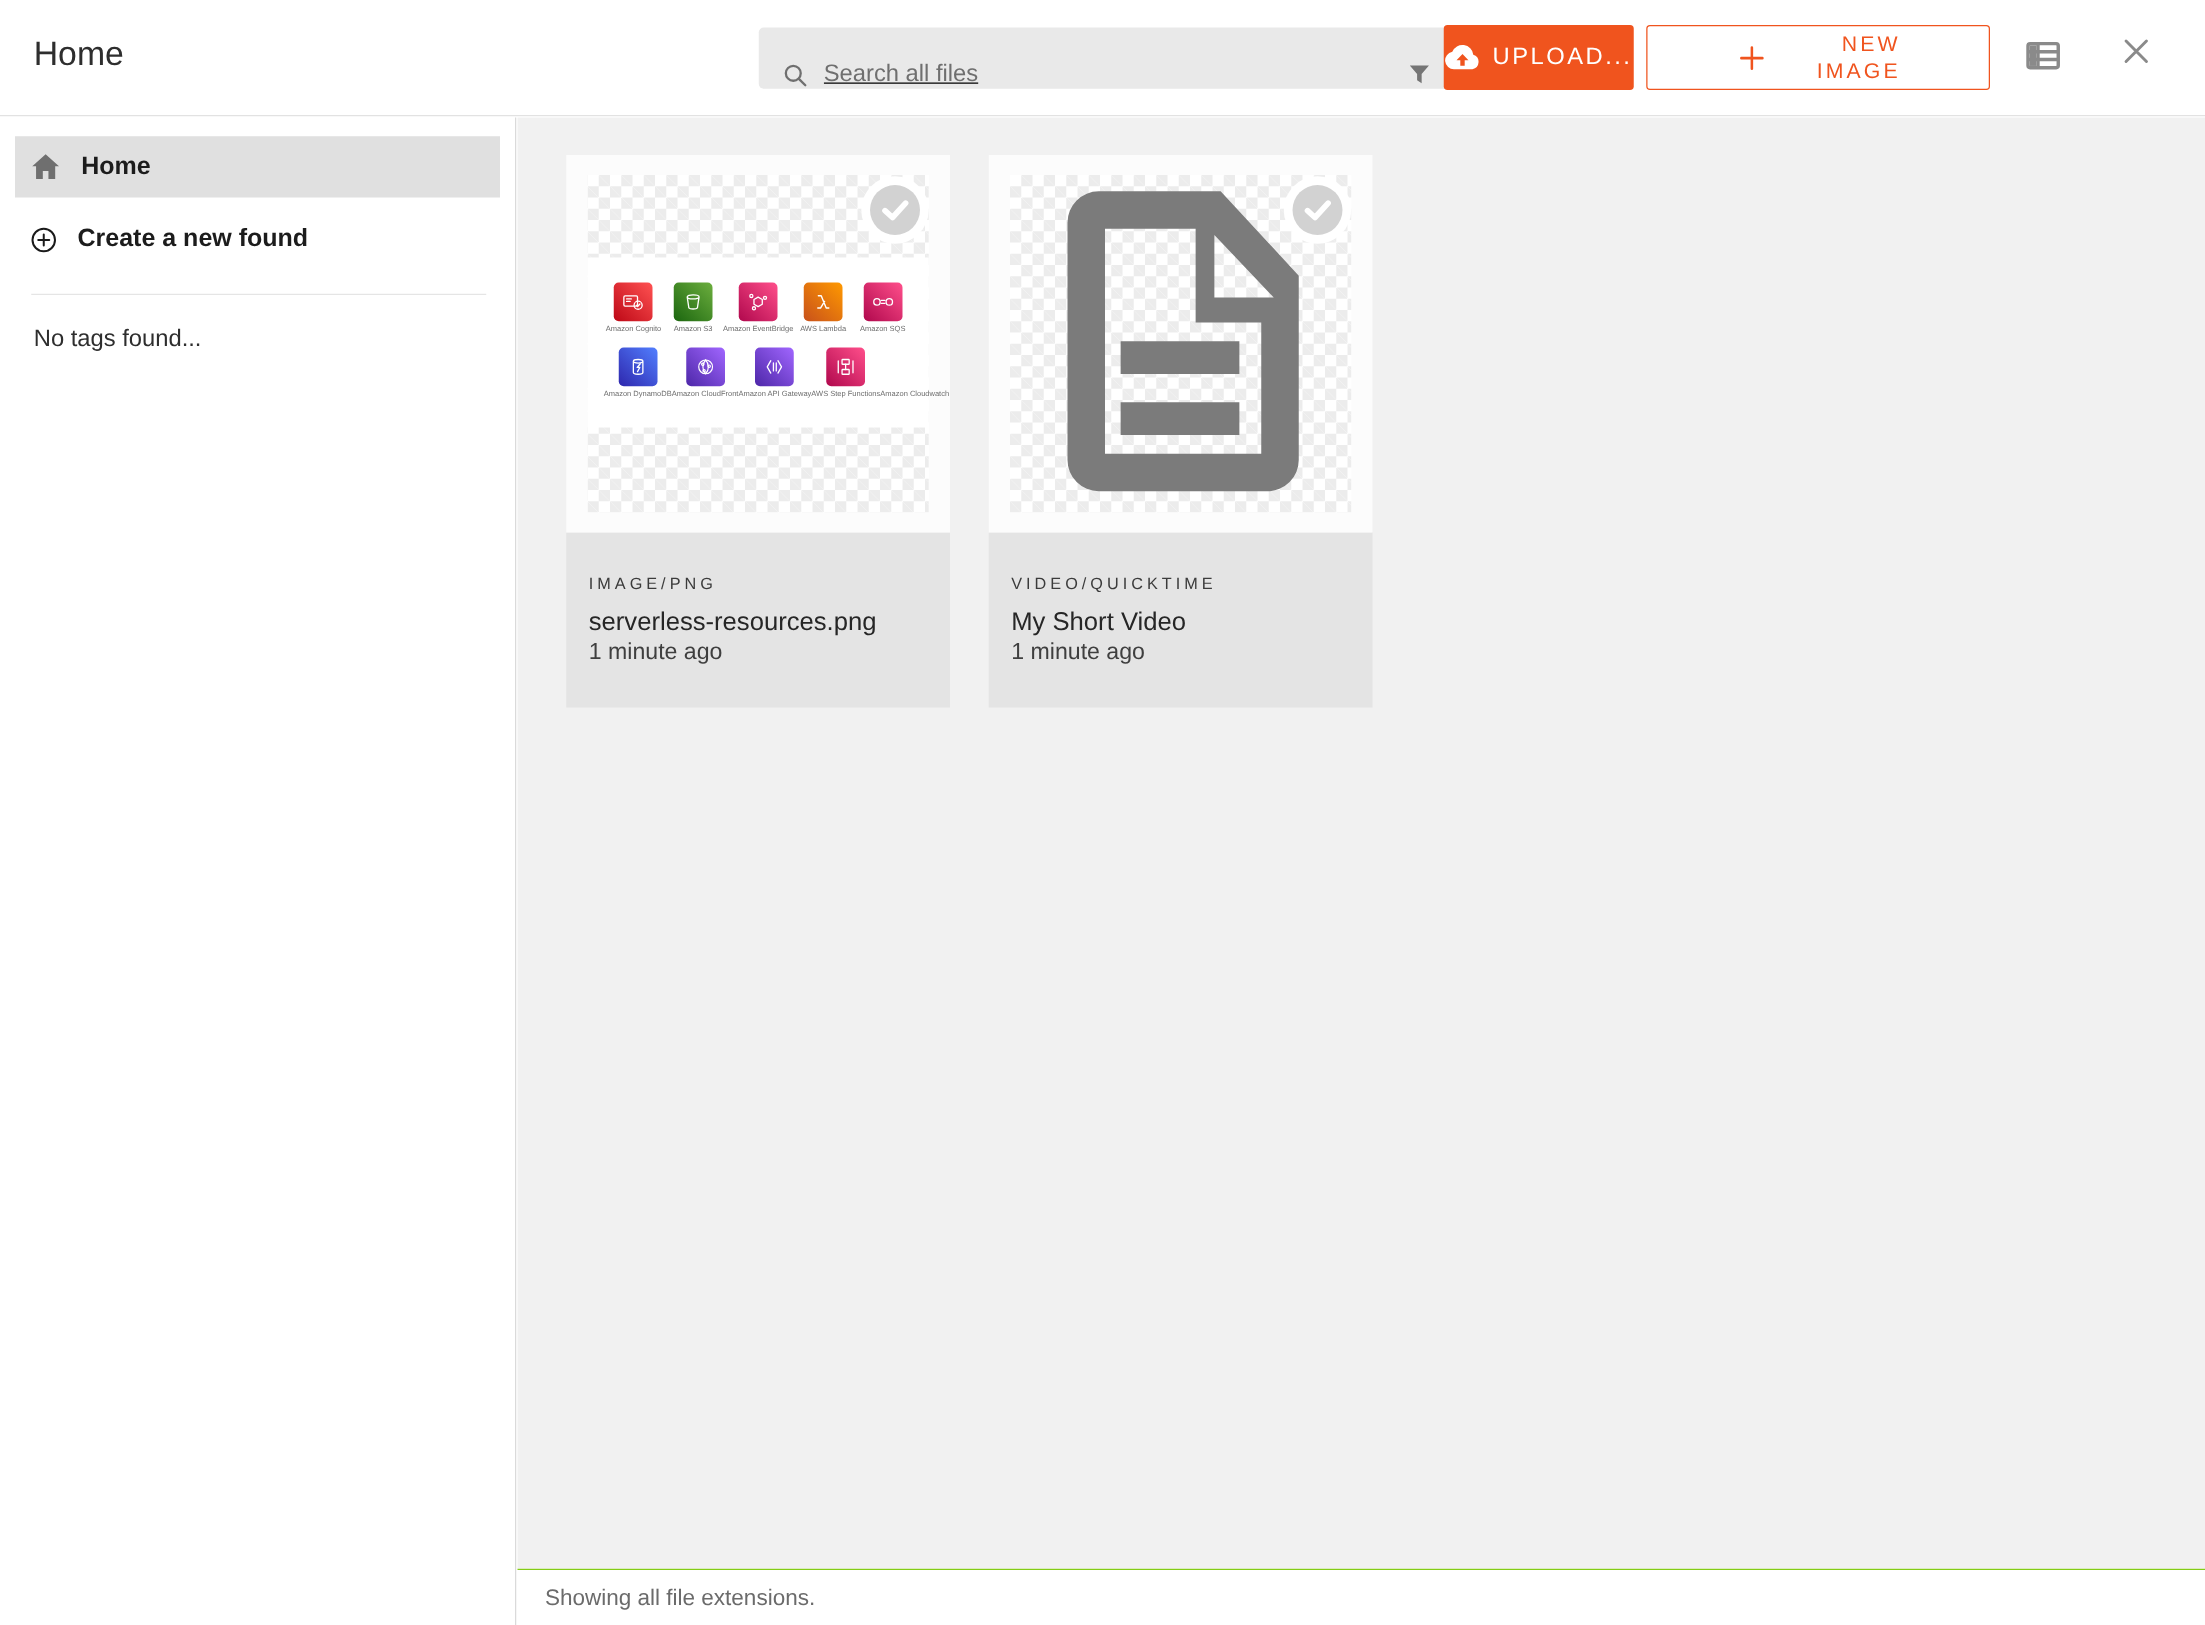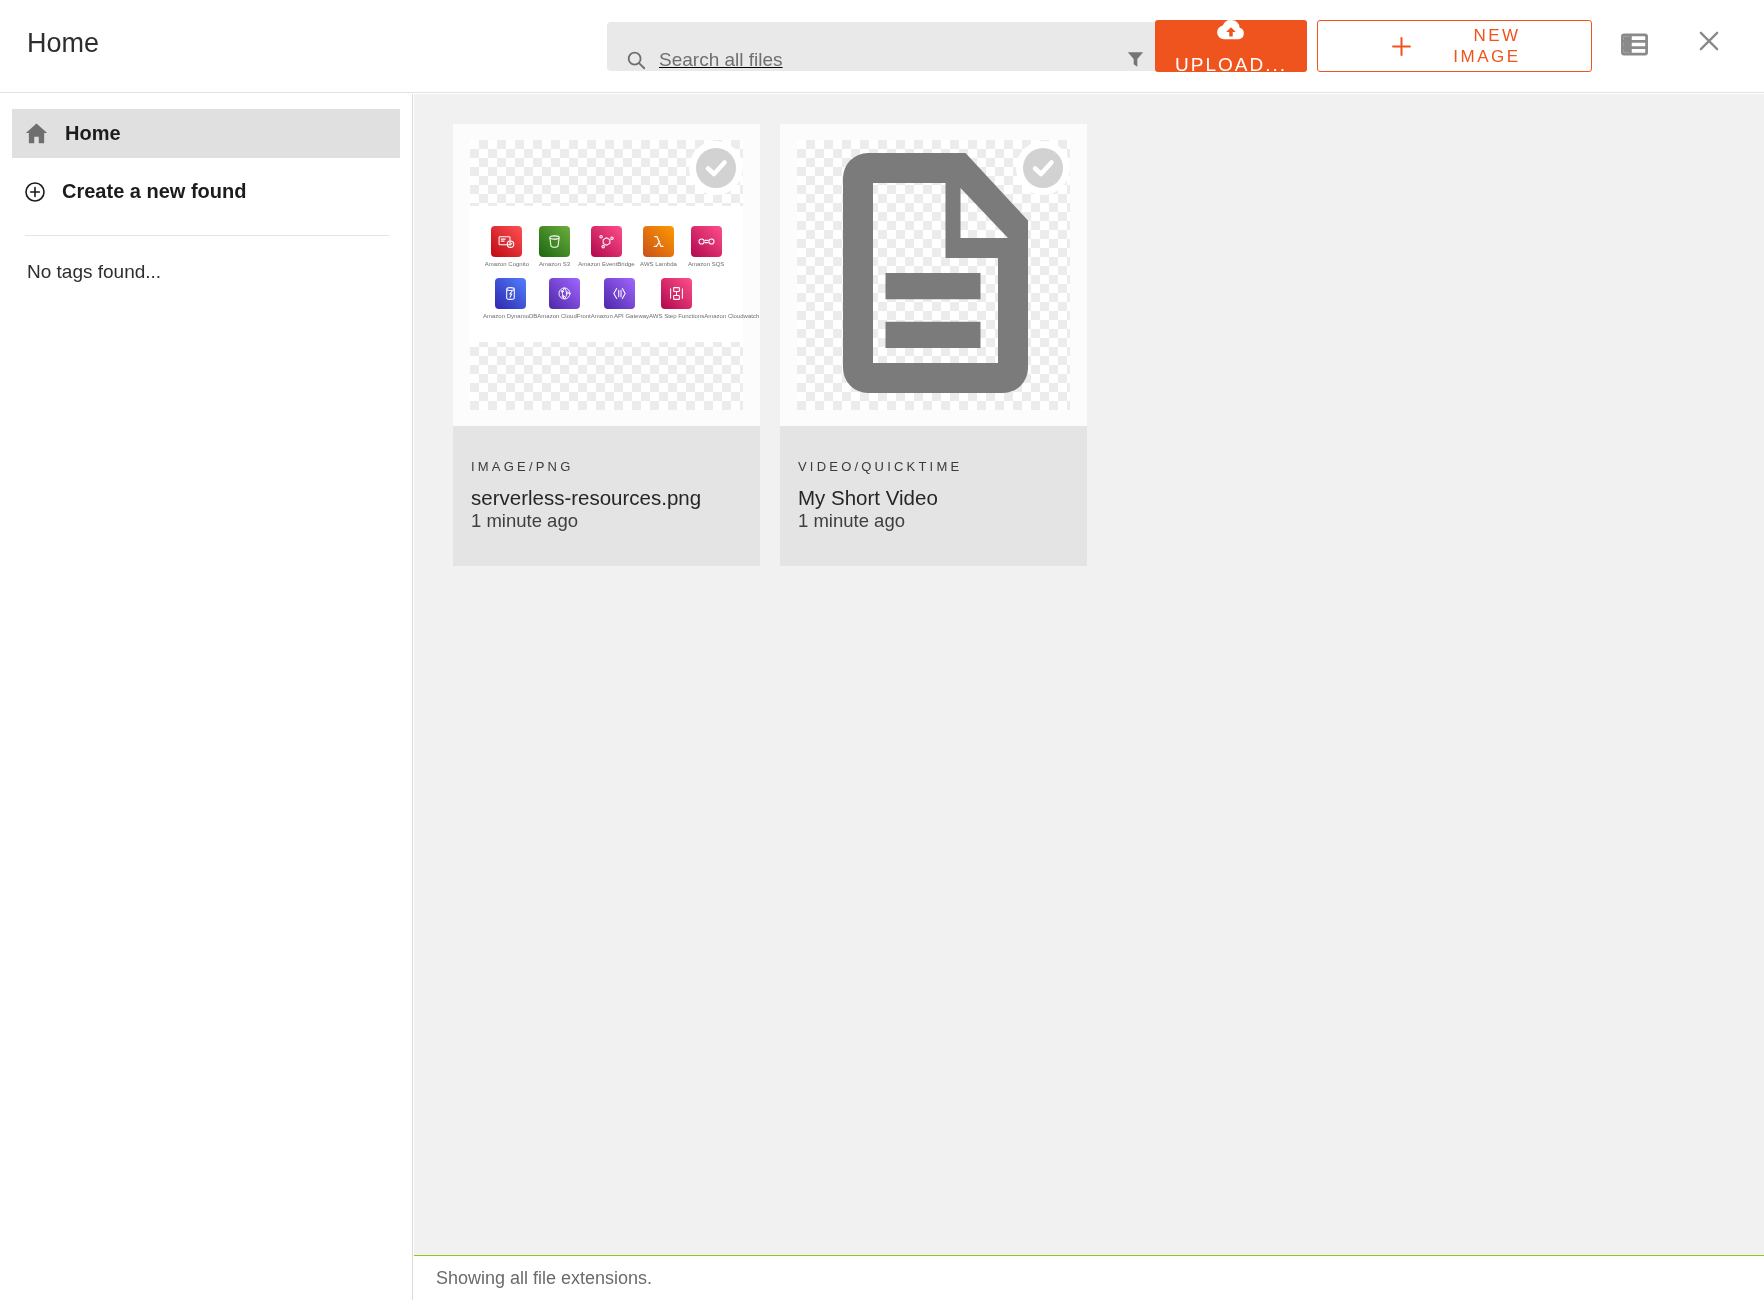--- a/index.html
+++ b/index.html
@@ -17,21 +17,21 @@
   .search-input { flex:1; border:none; outline:none; background:transparent;
                   font-size:19px; color:#444; margin-left:12px;
                   font-family:"Liberation Sans", sans-serif; }
   .search-input::placeholder { color:#6f6f6f; opacity:1; }
   .funnel { margin-right:16px; display:flex; cursor:pointer; }
 
   .btn-upload { position:absolute; left:1155px; top:20px; width:152px; height:52px;
                 background:var(--accent,#F0541E); border:none; border-radius:3px;
                 color:#fff; display:flex; align-items:center; justify-content:center;
                 gap:10px; font-size:19px; letter-spacing:2px; cursor:pointer;
-                font-family:"Liberation Sans", sans-serif;flex-direction:column; }
+                font-family:"Liberation Sans", sans-serif; }
   .btn-newfolder { position:absolute; left:1317px; top:20px; width:275px; height:52px;
                    background:#fff; border:1px solid var(--accent,#F0541E); border-radius:3px;
                    color:var(--accent,#F0541E); display:flex; align-items:center; justify-content:center;
                    gap:38px; cursor:pointer; font-family:"Liberation Sans", sans-serif; }
   .nf-text { font-size:17px; letter-spacing:2.5px; line-height:1.25; text-align:right; }
   .icon-btn { position:absolute; top:28px; background:none; border:none; cursor:pointer;
               display:flex; align-items:center; }
   .icon-btn.list { left:1618px; }
   .icon-btn.close { left:1695px; top:27px; }
 
@@ -42,21 +42,21 @@
                margin:0 12px; padding-left:11px; cursor:pointer; }
   .side-item.selected { background:var(--selected-bg,#e0e0e0); margin-top:15px; }
   .side-item .lbl { font-size:20px; font-weight:700; color:#1c1c1c; }
   .side-item.create { margin-top:9px; }
   .side-hr { border:none; border-top:1px solid #e5e5e5; margin:19px 23px 0 25px; }
   .no-tags { margin:25px 0 0 27px; font-size:19px; color:#2e2e2e; }
 
   
   .content { position:absolute; top:94px; left:414px; width:1350px; height:1161px;
              background:var(--content-bg,#f1f1f1); padding:30px 0 0 39px; }
-  .cards { display:flex; gap:20px; }
+  .cards { display:flex; gap:31px; }
   .card { width:307px; cursor:pointer; }
   .thumb { position:relative; width:307px; height:302px; background:#fcfcfc; }
   .checker { position:absolute; left:17px; top:16px; width:273px; height:270px;
              background-color:#fff;
              background-image:
                linear-gradient(45deg, var(--checker,#ececec) 25%, transparent 25%, transparent 75%, var(--checker,#ececec) 75%),
                linear-gradient(45deg, var(--checker,#ececec) 25%, transparent 25%, transparent 75%, var(--checker,#ececec) 75%);
              background-size:18px 18px; background-position:0 0, 9px 9px; }
   .white-band { position:absolute; left:0; top:66px; width:273px; height:136px;
                 background:#fff; padding-top:20px; }

